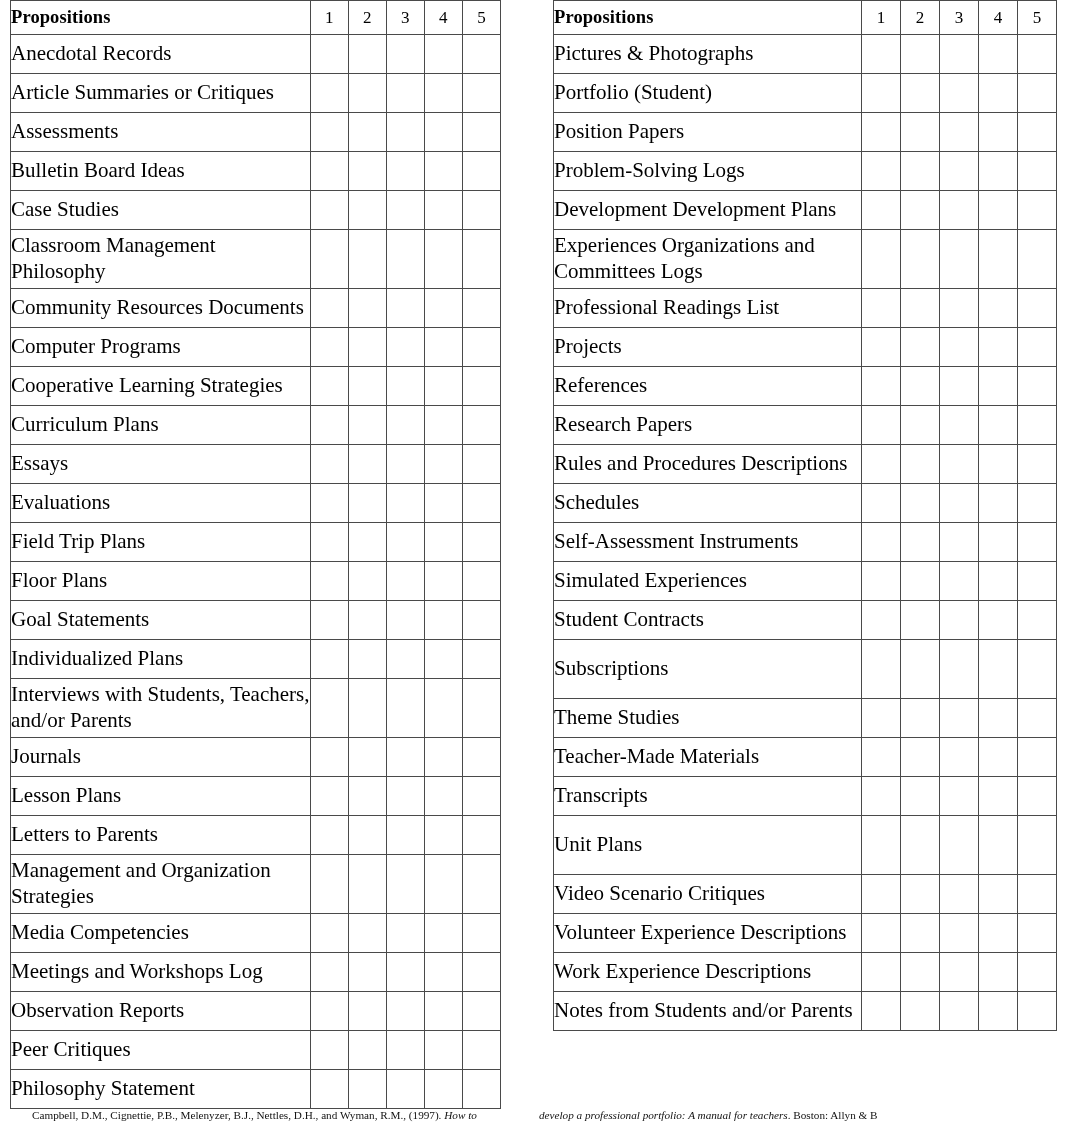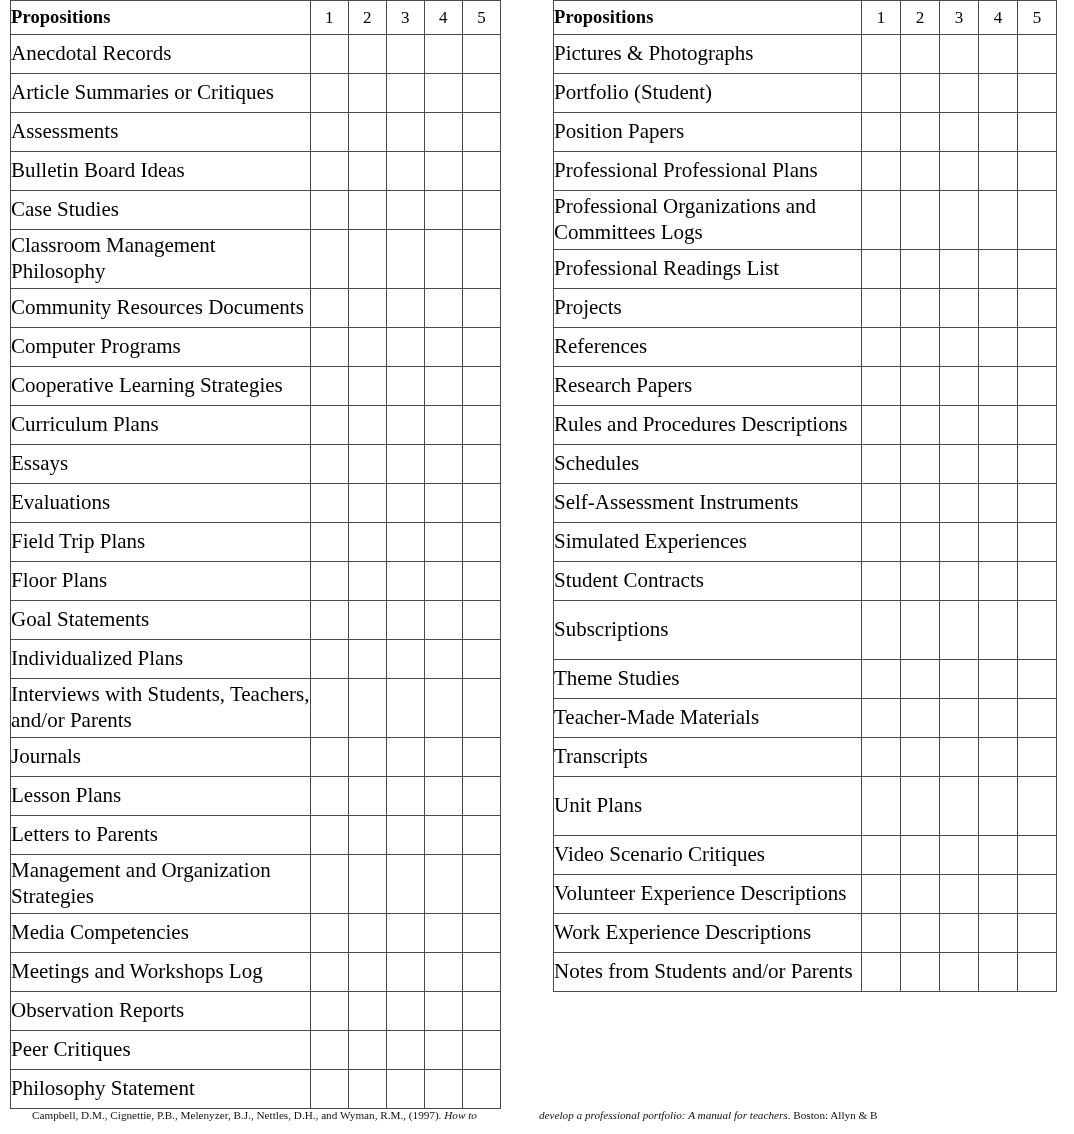--- a/index.html
+++ b/index.html
@@ -399,29 +399,37 @@
             </tr>
             <tr class="r1">
               <td class="prop-cell">Position Papers</td>
               <td class="mark-cell"></td>
               <td class="mark-cell"></td>
               <td class="mark-cell"></td>
               <td class="mark-cell"></td>
               <td class="mark-cell"></td>
             </tr>
             <tr class="r1">
-              <td class="prop-cell">Professional Professional Plans</td>
+              <td class="prop-cell">Problem-Solving Logs</td>
+              <td class="mark-cell"></td>
+              <td class="mark-cell"></td>
+              <td class="mark-cell"></td>
+              <td class="mark-cell"></td>
+              <td class="mark-cell"></td>
+            </tr>
+            <tr class="r1">
+              <td class="prop-cell">Development Development Plans</td>
               <td class="mark-cell"></td>
               <td class="mark-cell"></td>
               <td class="mark-cell"></td>
               <td class="mark-cell"></td>
               <td class="mark-cell"></td>
             </tr>
             <tr class="r2">
-              <td class="prop-cell">Professional Organizations and Committees Logs</td>
+              <td class="prop-cell">Experiences Organizations and Committees Logs</td>
               <td class="mark-cell"></td>
               <td class="mark-cell"></td>
               <td class="mark-cell"></td>
               <td class="mark-cell"></td>
               <td class="mark-cell"></td>
             </tr>
             <tr class="r1">
               <td class="prop-cell">Professional Readings List</td>
               <td class="mark-cell"></td>
               <td class="mark-cell"></td>

